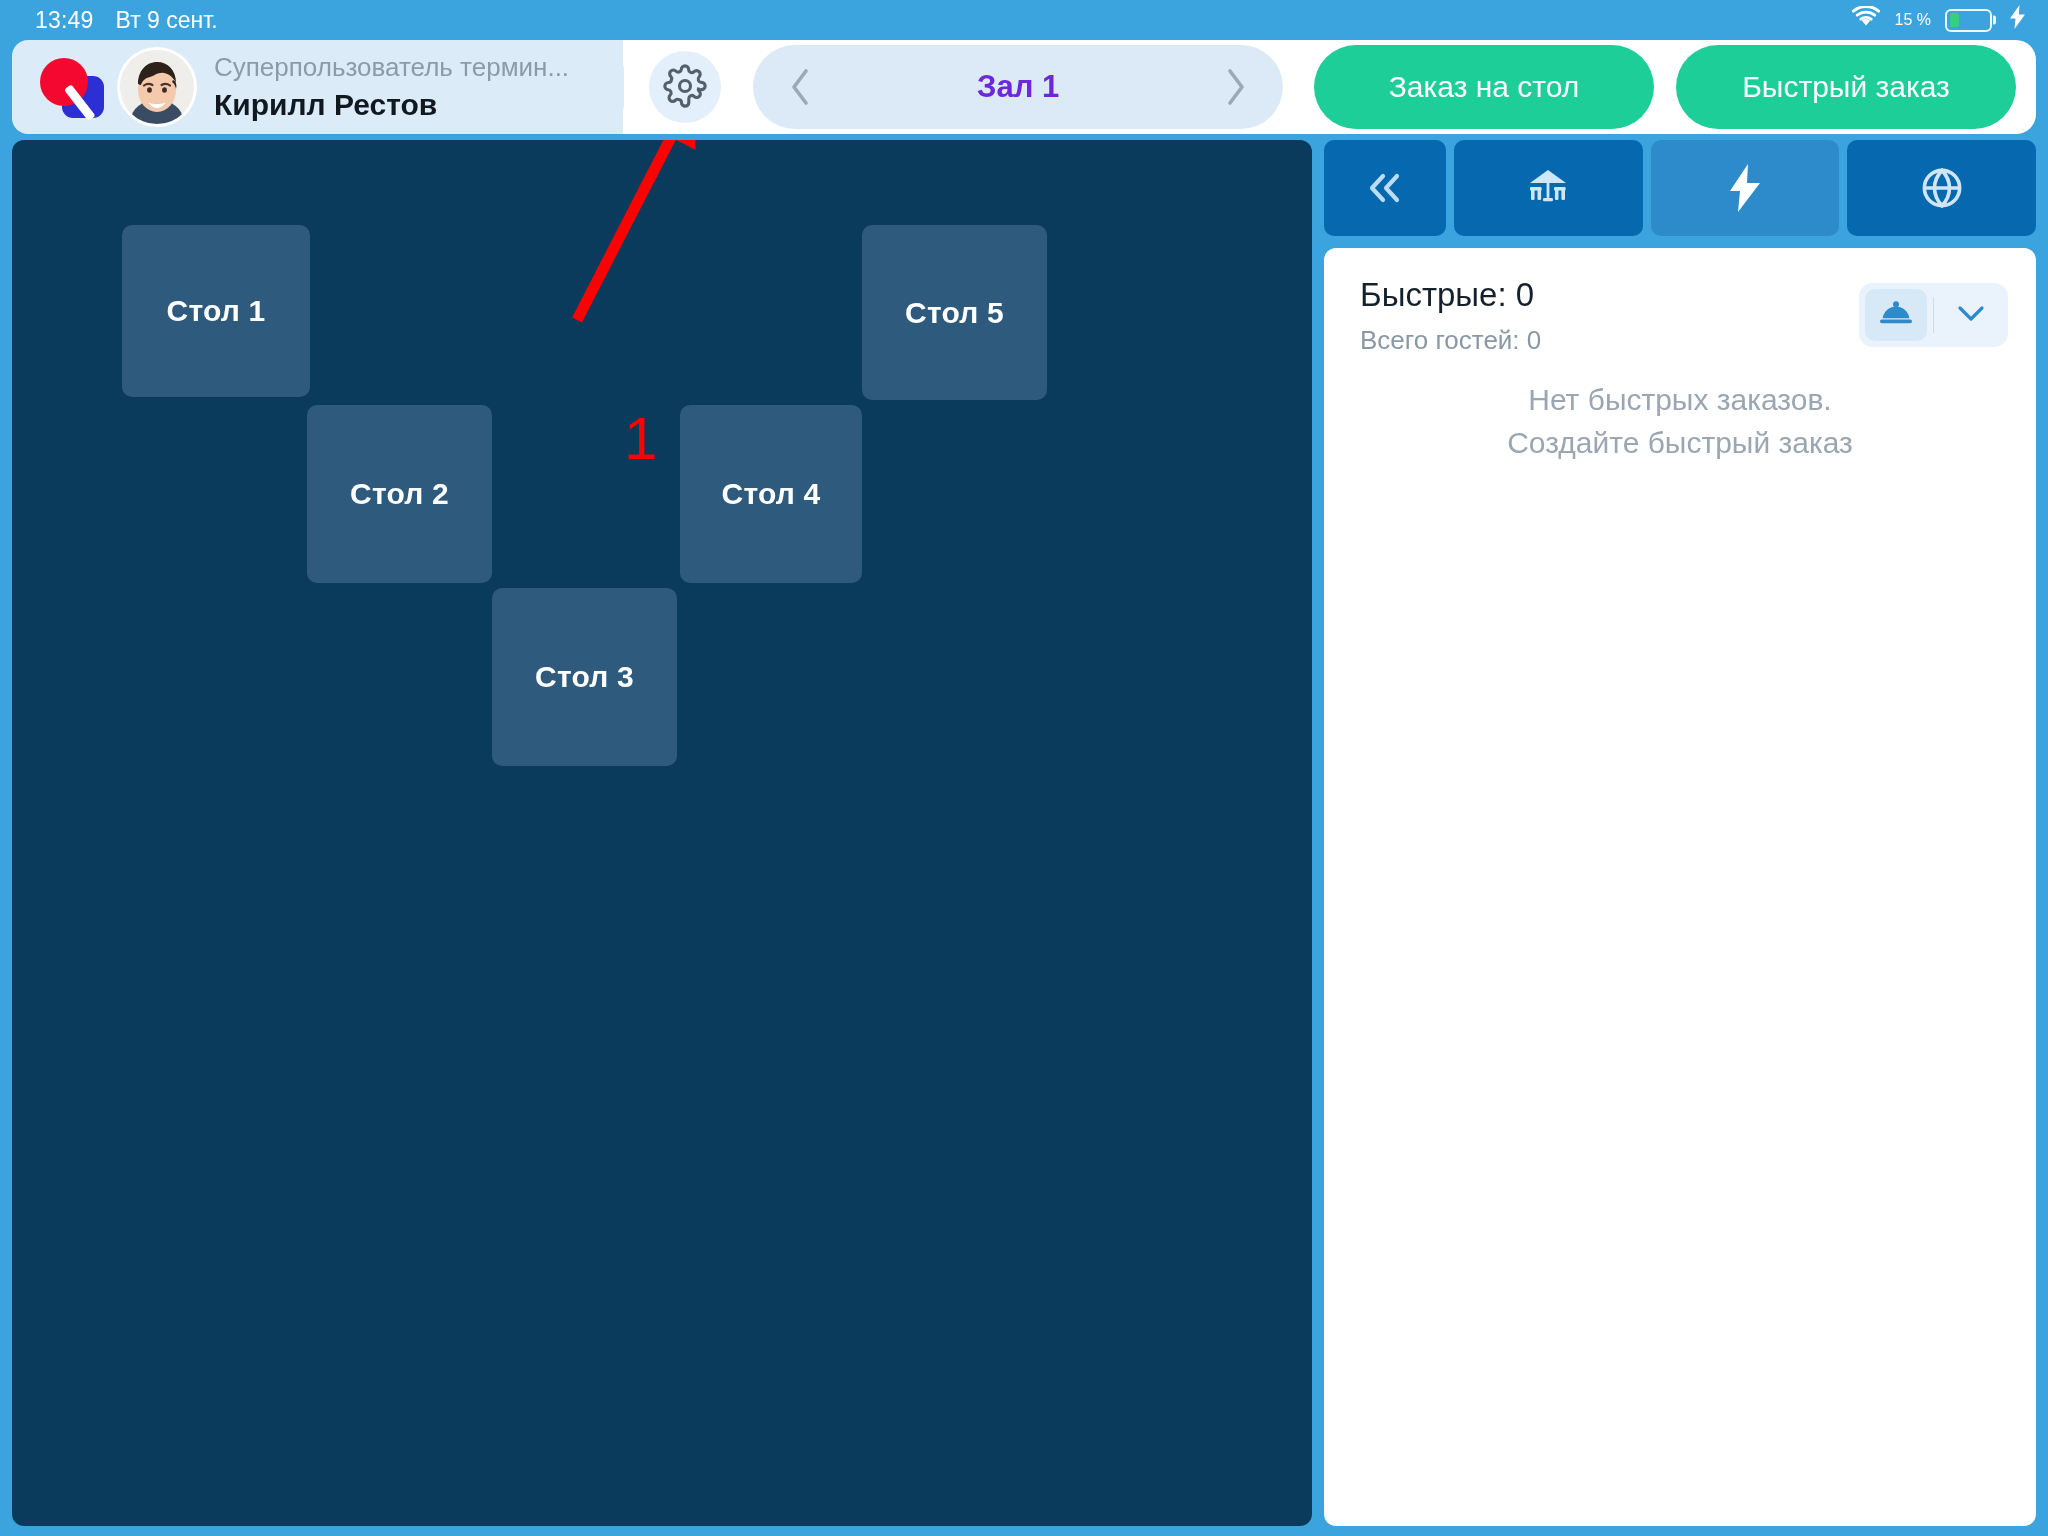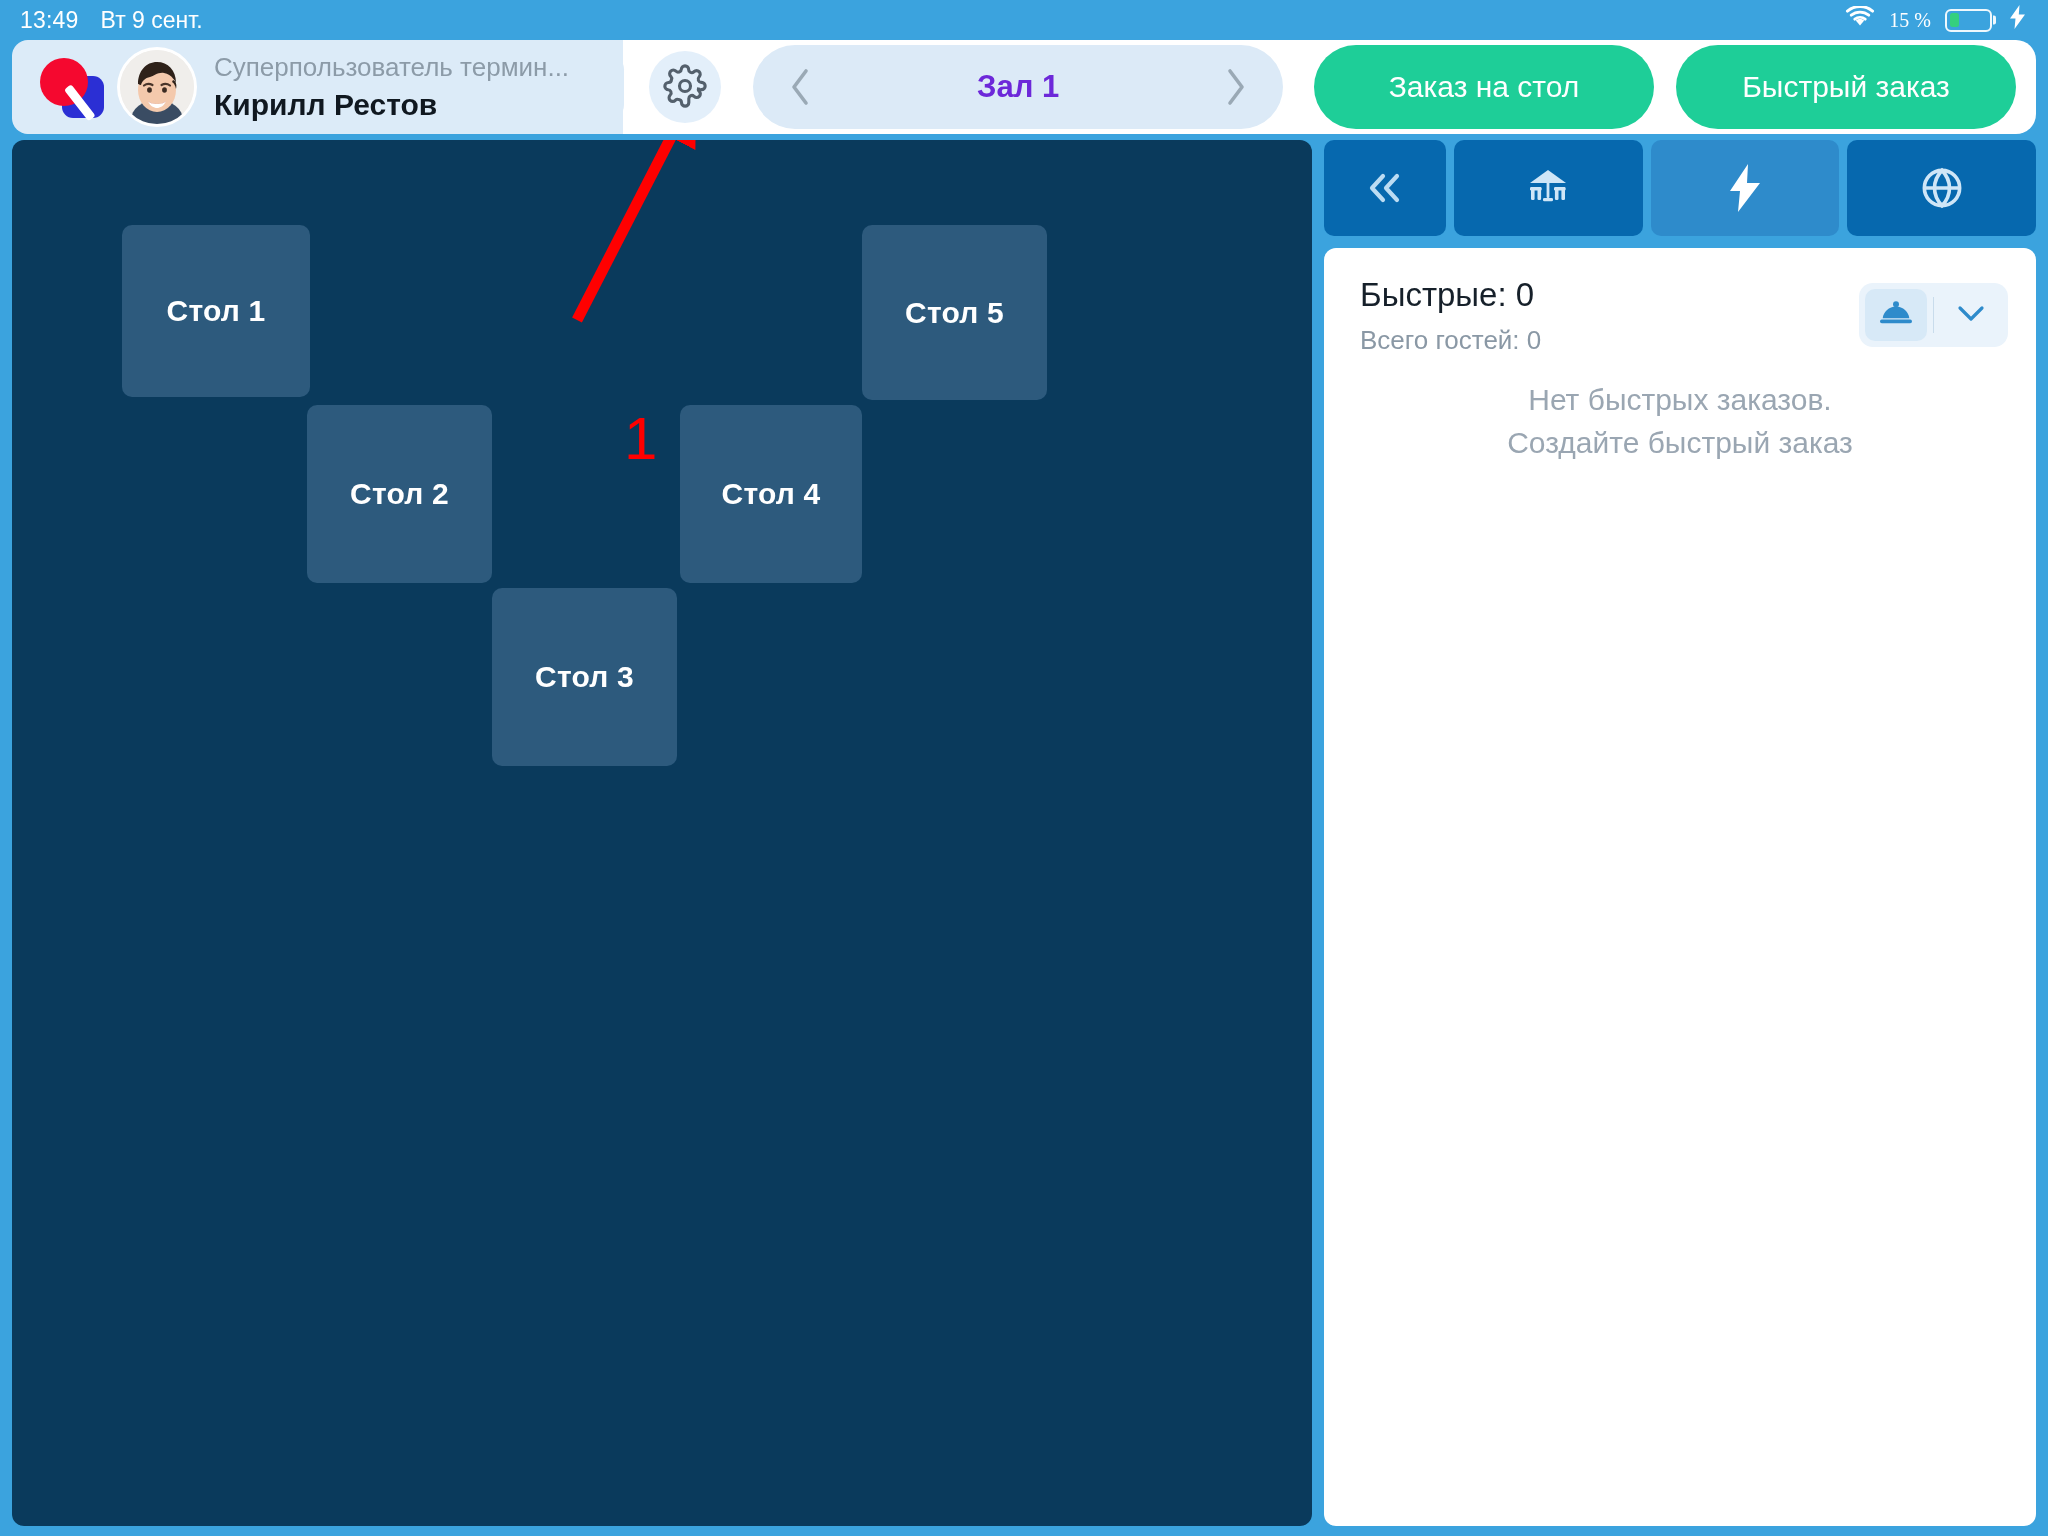--- a/index.html
+++ b/index.html
@@ -10,26 +10,26 @@
     background:#3BA3DE;
     -webkit-font-smoothing:antialiased;
   }
   .screen { position:relative; width:2048px; height:1536px; background:#3BA3DE; }
 
   
   .statusbar {
     position:absolute; top:0; left:0; width:2048px; height:40px;
     display:flex; align-items:center; color:#fff; font-size:23px;
   }
-  .sb-left { display:flex; align-items:center; gap:22px; padding-left:20px; }
+  .sb-left { display:flex; align-items:center; gap:22px; padding-left:35px; }
   .sb-right { margin-left:auto; display:flex; align-items:center; gap:14px; padding-right:22px; }
   .sb-time { font-weight:400; letter-spacing:.2px; }
   .sb-date { font-weight:400; }
   .wifi-ico { display:block; }
-  .batt-pct { font-size:20px;font-family:Liberation Serif, serif; }
+  .batt-pct { font-size:16px; }
   .batt {
     position:relative; width:47px; height:23px; border:2.5px solid rgba(255,255,255,.92);
     border-radius:6px; display:flex; align-items:center; padding:2.5px;
   }
   .batt:after {
     content:""; position:absolute; right:-6px; top:50%; transform:translateY(-50%);
     width:3.5px; height:9px; background:rgba(255,255,255,.92); border-radius:0 2px 2px 0;
   }
   .batt-fill { height:100%; background:#35D07F; border-radius:2.5px; width:15%; min-width:9px; }
   .bolt-ico { margin-left:4px; }

